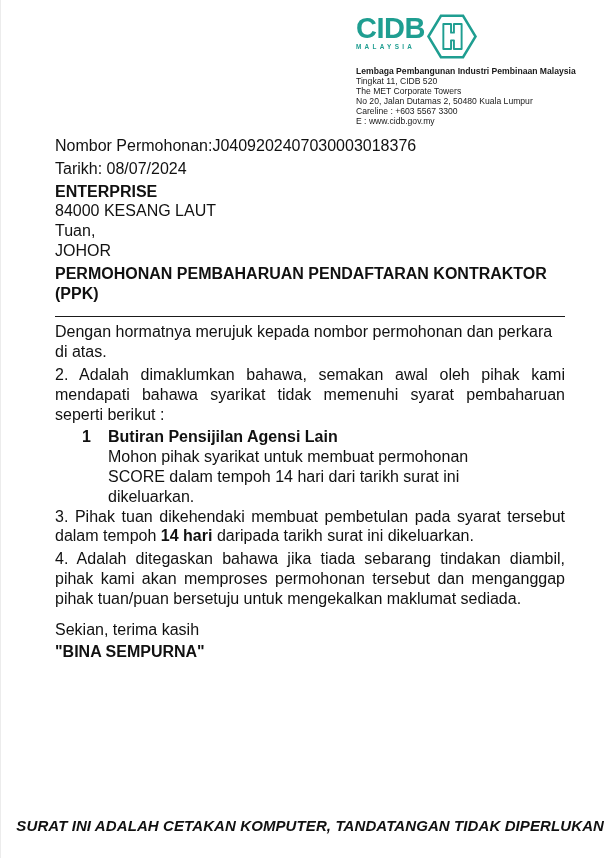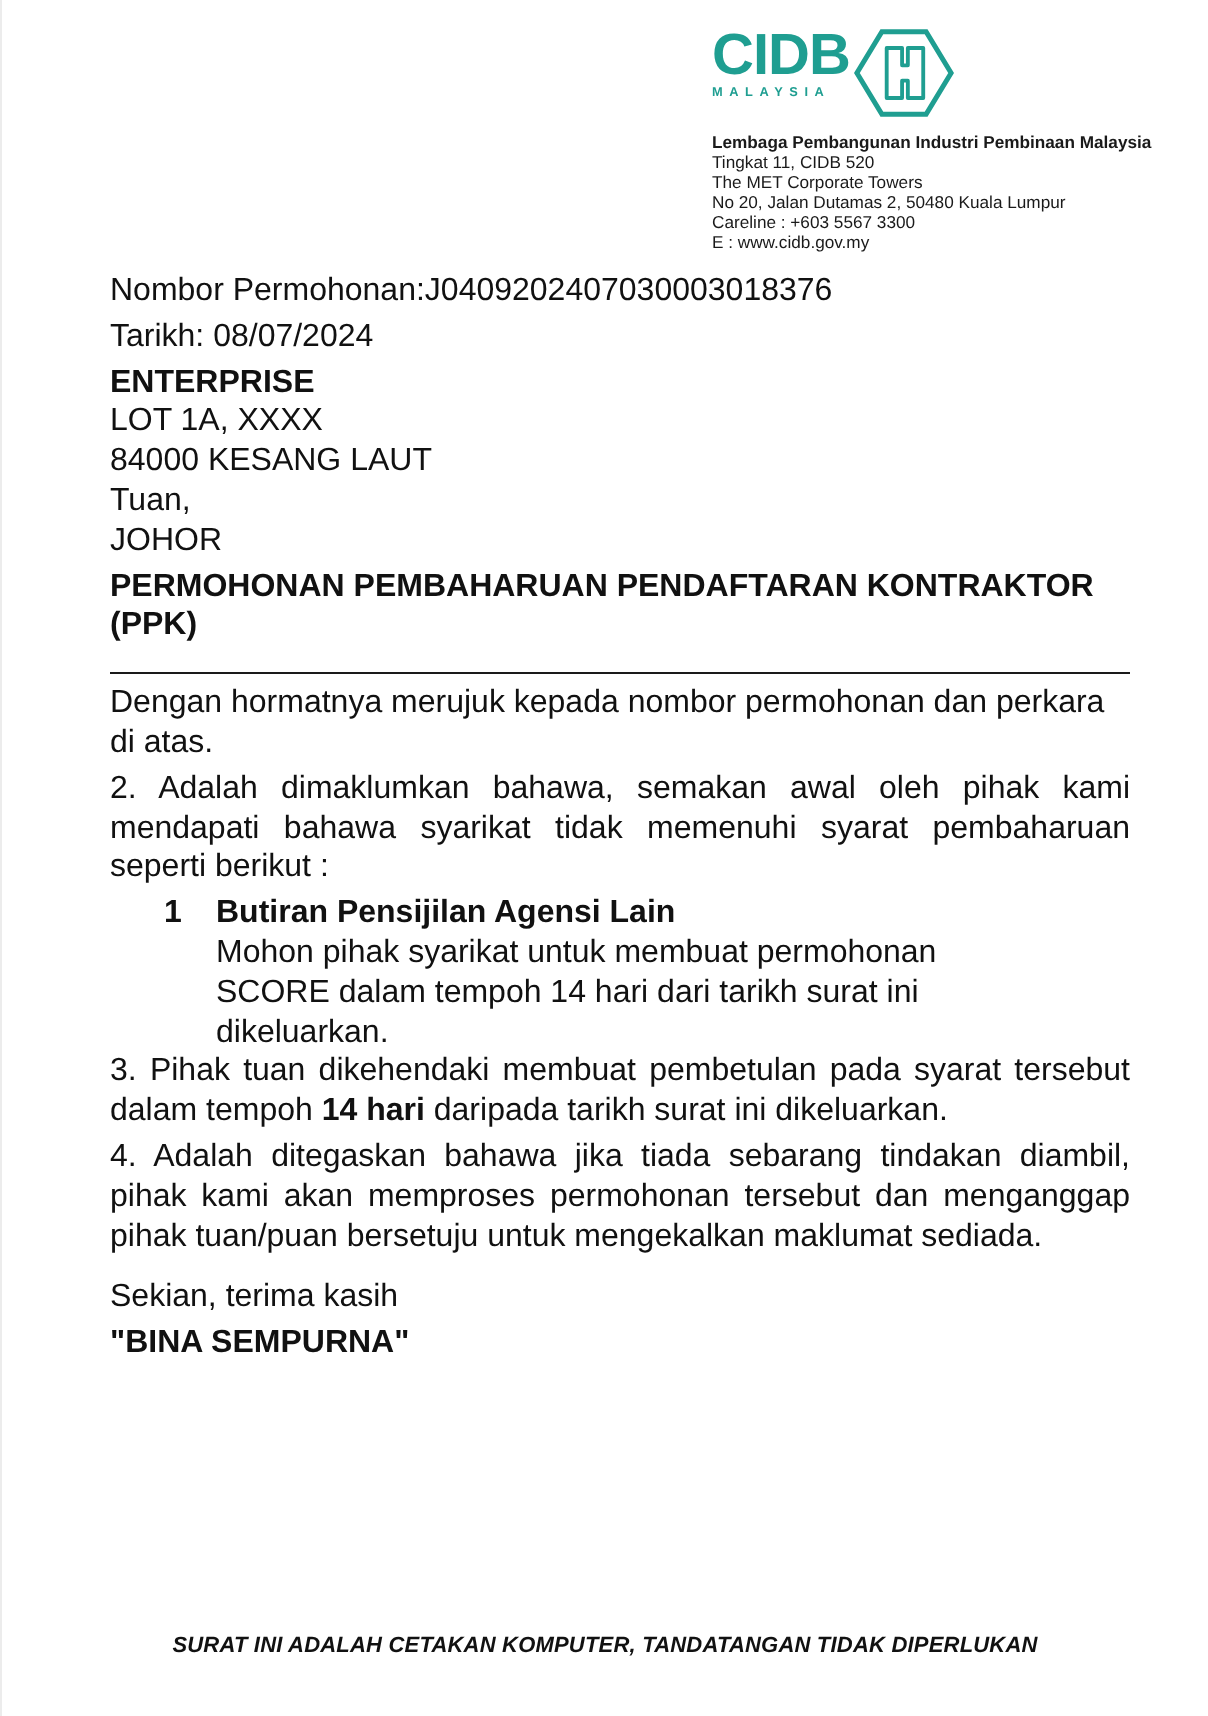--- a/index.html
+++ b/index.html
@@ -44,21 +44,21 @@
   .para { text-align:justify; margin:0 0 3px; }
   .item-head { display:flex; font-weight:bold; margin:0; }
   .item-num { width:26px; margin-left:27px; flex:none; }
   .item-body { margin-left:53px; width:421px; }
   .closing { margin-top:11px; }
   .slogan { font-weight:bold; margin-top:3px; }
 
   
   .footer {
     position:absolute; left:0; right:0; top:817px;
-    text-align:center; font-size:11px; font-weight:bold; font-style:italic;
+    text-align:right; font-size:15px; font-weight:bold; font-style:italic;
     color:#111; letter-spacing:0.1px;
   }
 </style>
 </head>
 <body>
 
 <div class="page">
 
   <div class="letterhead">
     <div class="logo-row">
@@ -81,21 +81,20 @@
       <div>Careline : +603 5567 3300</div>
       <div>E : www.cidb.gov.my</div>
     </div>
   </div>
 
   <div class="letter">
     <div class="ln">Nombor Permohonan:J0409202407030003018376</div>
     <div class="ln">Tarikh: 08/07/2024</div>
 
     <div class="tight bold">ENTERPRISE</div>
-    <div class="tight">LOT 1A, XXXX</div>
     <div class="tight">84000 KESANG LAUT</div>
     <div class="tight">Tuan,</div>
 
     <div class="tight">JOHOR</div>
     <div class="subject">PERMOHONAN PEMBAHARUAN PENDAFTARAN KONTRAKTOR (PPK)</div>
 
     <hr class="rule">
 
     <div class="ln">Dengan hormatnya merujuk kepada nombor permohonan dan perkara di atas.</div>
     <div class="para">2. Adalah dimaklumkan bahawa, semakan awal oleh pihak kami mendapati bahawa syarikat tidak memenuhi syarat pembaharuan seperti berikut :</div>

